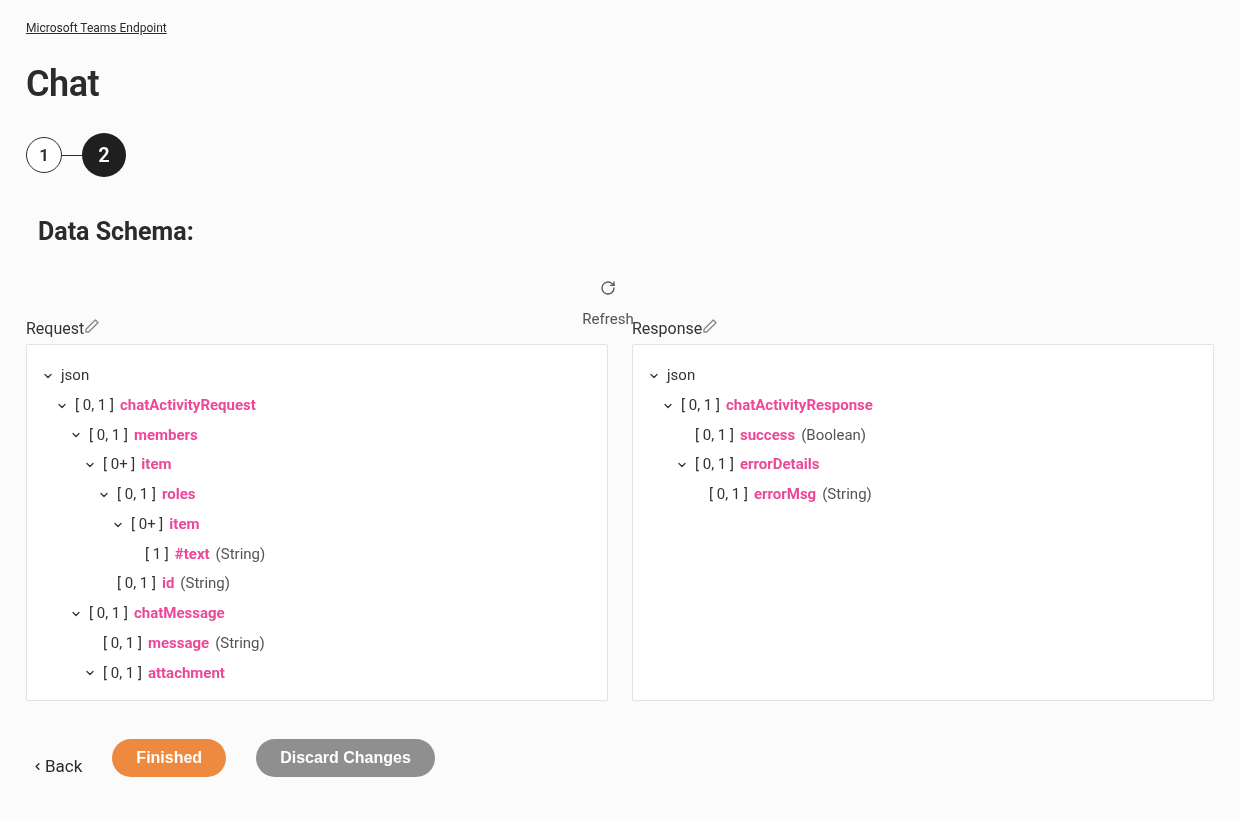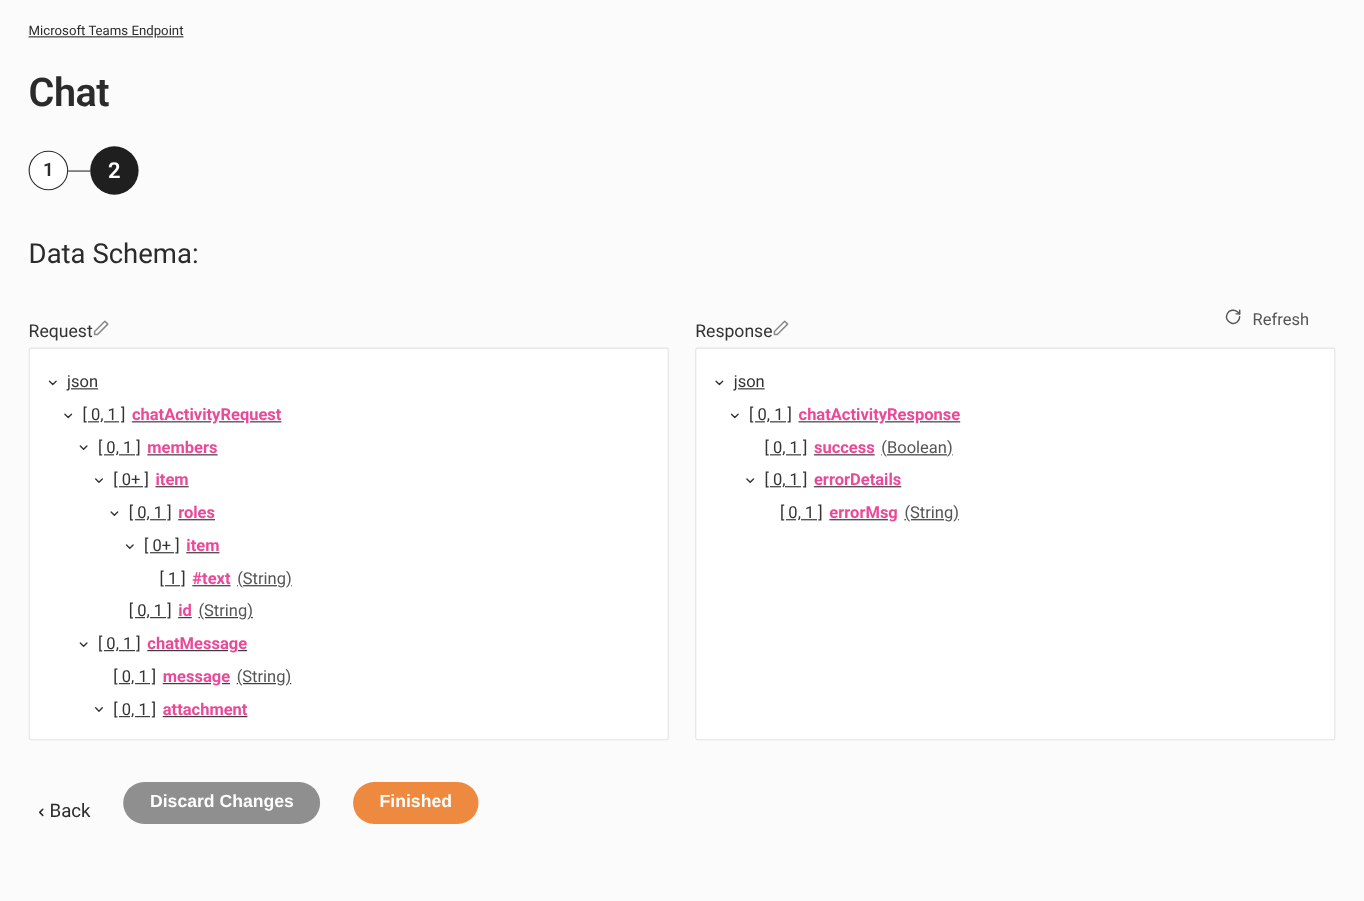--- a/index.html
+++ b/index.html
@@ -47,32 +47,33 @@
     background: #1f1f1f;
     color: #fff;
     width: 44px; height: 44px;
     font-size: 20px;
   }
   .step-line {
     width: 20px; height: 1px; background: #2b2b2b;
   }
   h2.section-title {
     font-size: 25px;
-    font-weight: 400;
-    margin: 18px 0 34px 0;
+    font-weight: 700;
+    margin: 18px 0 34px 12px;
   }
   .refresh-row {
     display: flex;
     justify-content: flex-end;
     align-items: center;
     gap: 10px;
     padding-right: 24px;
     margin-bottom: -10px;
     color: #555;
     font-size: 15px;
+    flex-direction: column;
   }
   .refresh-row svg { width: 16px; height: 16px; }
   .cols {
     display: flex;
     gap: 24px;
     align-items: stretch;
   }
   .col {
     flex: 1;
     min-width: 0;
@@ -102,21 +103,20 @@
   .tree {
     font-size: 15px;
     line-height: 1.45;
   }
   .tree-row {
     display: flex;
     align-items: center;
     gap: 6px;
     padding: 4px 0;
     white-space: nowrap;
-    text-decoration: underline;
   }
   .tree-caret {
     width: 14px; height: 14px;
     display: inline-flex; align-items: center; justify-content: center;
     flex: 0 0 14px;
   }
   .tree-caret svg { width: 12px; height: 12px; }
   .tree-spacer {
     width: 14px; flex: 0 0 14px;
   }
@@ -341,17 +341,17 @@
 
   </div>
 
   <div class="footer">
     <span class="back-link">
       <svg viewBox="0 0 24 24" fill="none" stroke="#2b2b2b" stroke-width="3" stroke-linecap="round" stroke-linejoin="round">
         <polyline points="15 18 9 12 15 6"></polyline>
       </svg>
       <span>Back</span>
     </span>
+    <button class="btn primary">Finished</button>
     <button class="btn secondary">Discard Changes</button>
-    <button class="btn primary">Finished</button>
   </div>
 
 </div>
 
 </body></html>

